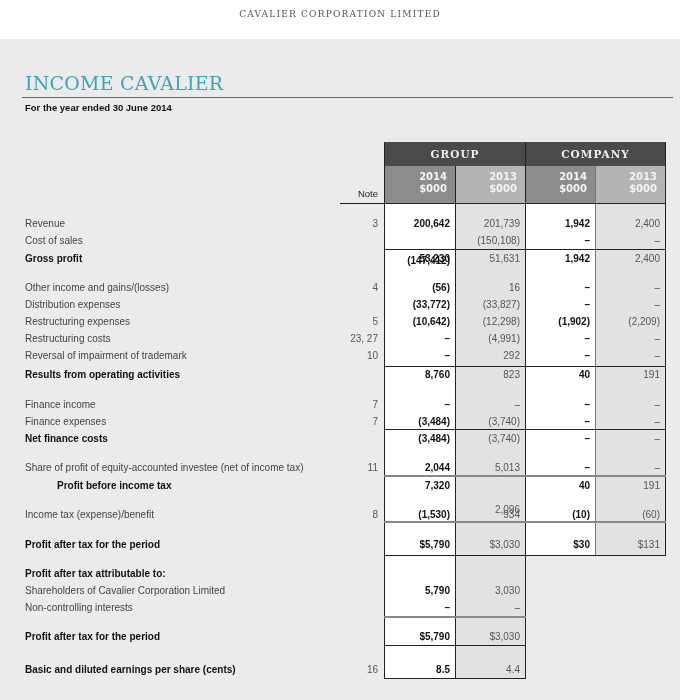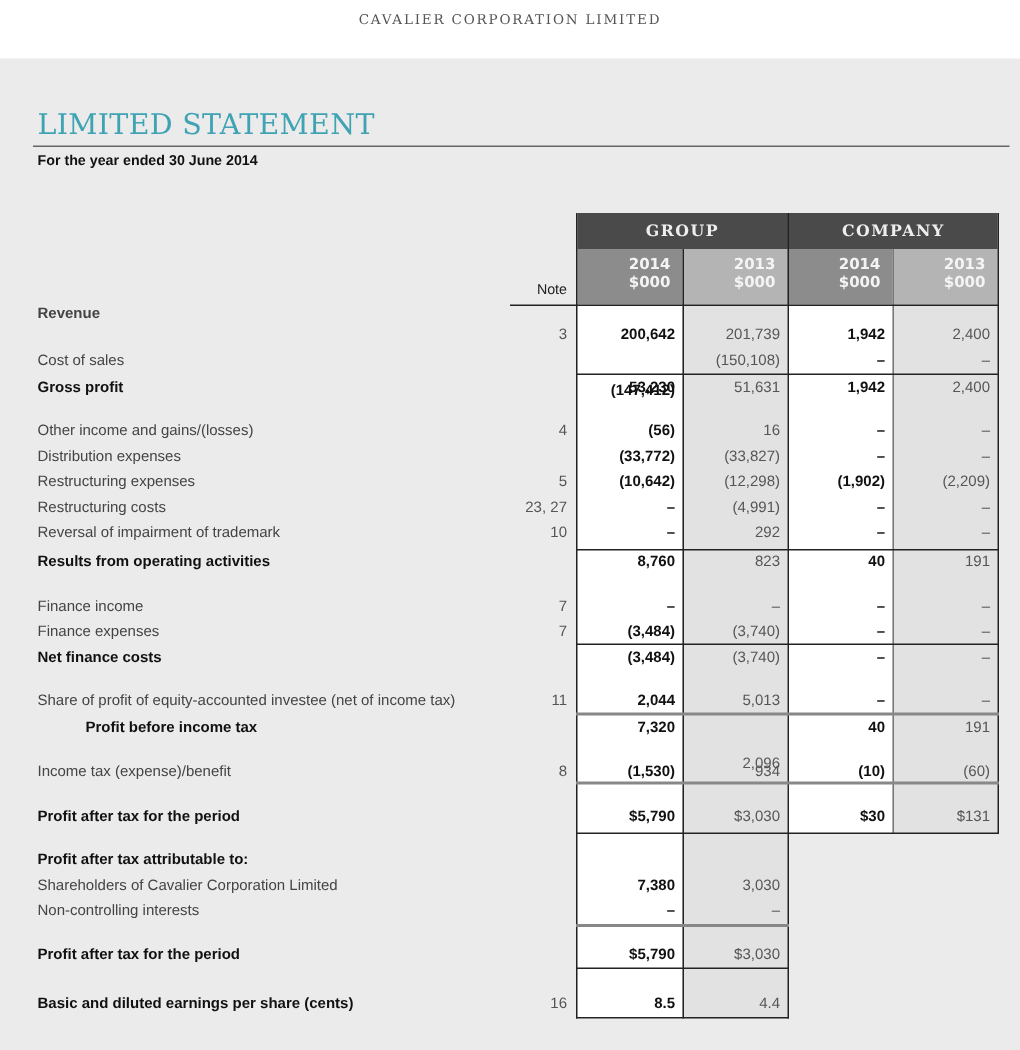--- a/index.html
+++ b/index.html
@@ -38,21 +38,21 @@
   .vline.light { background:#777; }
 </style>
 </head>
 <body>
 
 <div class="topbar">
   <div class="company-name">CAVALIER CORPORATION LIMITED</div>
 </div>
 
 <div class="page">
-  <div class="title">LIMITED STATEMENT</div>
+  <div class="title">INCOME CAVALIER</div>
   <div class="rule"></div>
   <div class="subtitle">For the year ended 30 June 2014</div>
 
   <div class="col-bg" style="left:385px;top:164px;width:70px;height:476px;background:#ffffff;"></div>
   <div class="col-bg" style="left:455px;top:164px;width:70px;height:476px;background:#e2e2e2;"></div>
   <div class="col-bg" style="left:525px;top:164px;width:70px;height:353px;background:#ffffff;"></div>
   <div class="col-bg" style="left:595px;top:164px;width:70px;height:353px;background:#e2e2e2;"></div>
 
   <div class="hdr-group" style="left:525px;width:140px;border-left:1px solid #333;box-sizing:border-box;">COMPANY</div>
   <div class="hdr-group" style="left:385px;width:140px;">GROUP</div>
@@ -87,21 +87,21 @@
   <div class="hline" style="left:384px;top:327px;width:282px;"></div>
   <div class="hline" style="left:384px;top:390px;width:282px;"></div>
   <div class="hline gray" style="left:384px;top:436px;width:282px;"></div>
   <div class="hline gray" style="left:384px;top:482px;width:282px;"></div>
   <div class="hline" style="left:384px;top:516px;width:282px;"></div>
   <div class="hline gray" style="left:384px;top:577px;width:142px;"></div>
   <div class="hline" style="left:384px;top:606px;width:142px;"></div>
   <div class="hline" style="left:384px;top:639px;width:142px;"></div>
 
   <div id="rows">
-      <div class="row-label" style="top: 165px; font-weight: bold;">Revenue</div>
+      <div class="row-label" style="top: 179px;">Revenue</div>
       <div class="row-note" style="top: 179px;">3</div>
       <div class="cell cur" style="top: 179px; left: 388px;">200,642</div>
       <div class="cell prev" style="top: 179px; left: 458px;">201,739</div>
       <div class="cell cur" style="top: 179px; left: 528px;">1,942</div>
       <div class="cell prev" style="top: 179px; left: 598px;">2,400</div>
       <div class="row-label" style="top: 196px;">Cost of sales</div>
       <div class="row-note" style="top: 196px;"></div>
       <div class="cell cur" style="top: 196px; left: 388px; margin-top: 20px;">(147,412)</div>
       <div class="cell prev" style="top: 196px; left: 458px;">(150,108)</div>
       <div class="cell cur" style="top: 196px; left: 528px;">–</div>
@@ -191,21 +191,21 @@
       <div class="cell cur" style="top: 500px; left: 528px;">$30</div>
       <div class="cell prev" style="top: 500px; left: 598px;">$131</div>
       <div class="row-label bold" style="top: 529px;">Profit after tax attributable to:</div>
       <div class="row-note" style="top: 529px;"></div>
       <div class="cell cur" style="top: 529px; left: 388px;"></div>
       <div class="cell prev" style="top: 529px; left: 458px;"></div>
       <div class="cell cur" style="top: 529px; left: 528px;"></div>
       <div class="cell prev" style="top: 529px; left: 598px;"></div>
       <div class="row-label" style="top: 546px;">Shareholders of Cavalier Corporation Limited</div>
       <div class="row-note" style="top: 546px;"></div>
-      <div class="cell cur" style="top: 546px; left: 388px;">7,380</div>
+      <div class="cell cur" style="top: 546px; left: 388px;">5,790</div>
       <div class="cell prev" style="top: 546px; left: 458px;">3,030</div>
       <div class="cell cur" style="top: 546px; left: 528px;"></div>
       <div class="cell prev" style="top: 546px; left: 598px;"></div>
       <div class="row-label" style="top: 563px;">Non-controlling interests</div>
       <div class="row-note" style="top: 563px;"></div>
       <div class="cell cur" style="top: 563px; left: 388px;">–</div>
       <div class="cell prev" style="top: 563px; left: 458px;">–</div>
       <div class="cell cur" style="top: 563px; left: 528px;"></div>
       <div class="cell prev" style="top: 563px; left: 598px;"></div>
       <div class="row-label bold" style="top: 592px;">Profit after tax for the period</div>

